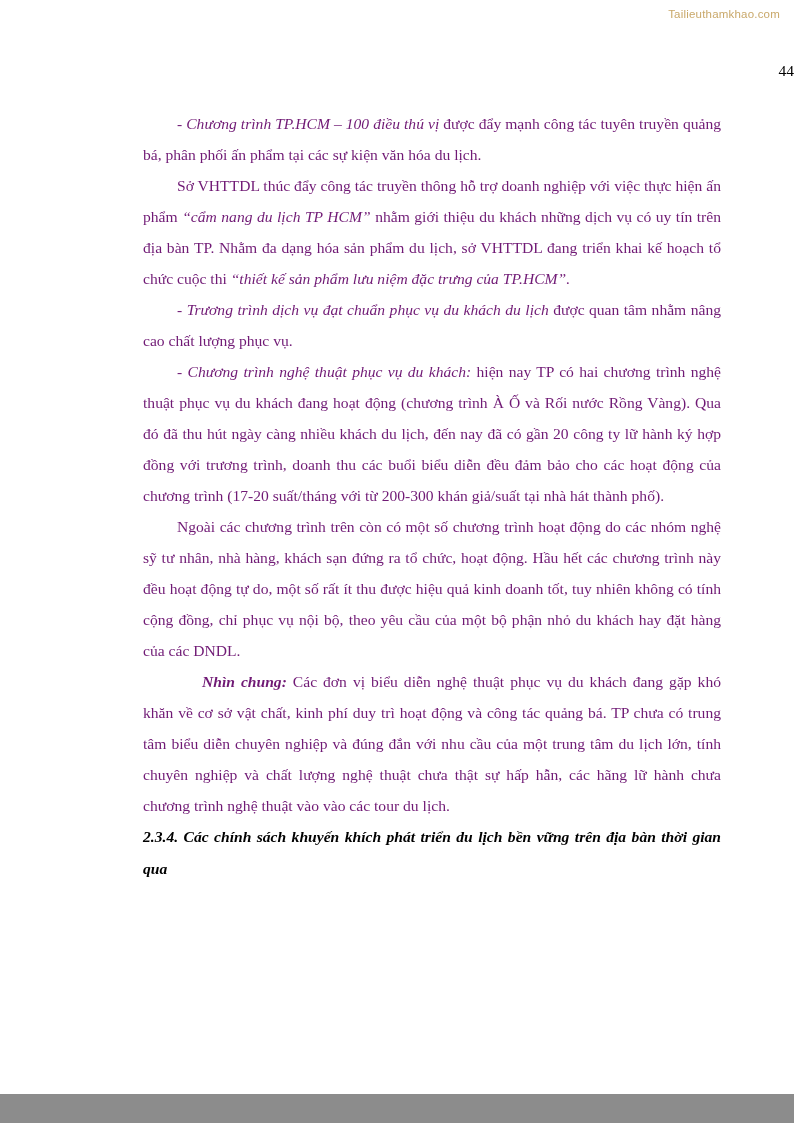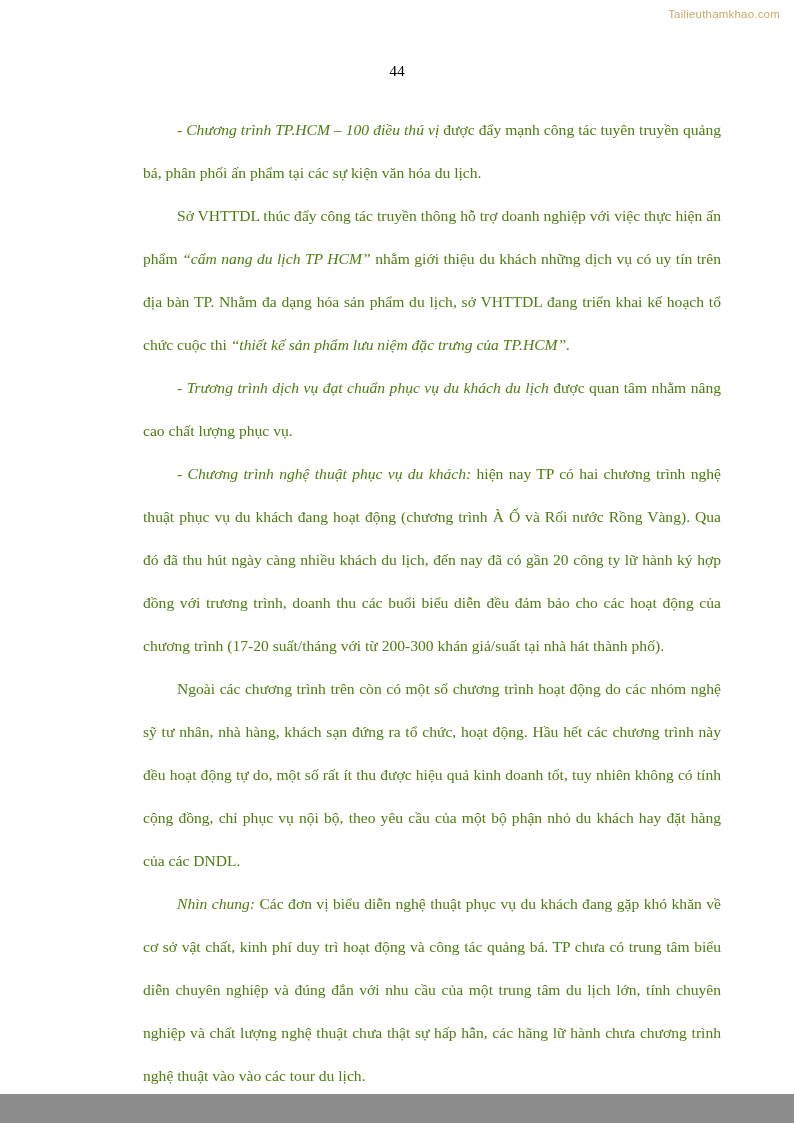--- a/index.html
+++ b/index.html
@@ -26,55 +26,56 @@
     font-family: "Liberation Sans", sans-serif;
     font-size: 11.5px;
     color: #c9a86a;
     letter-spacing: 0.2px;
   }
   .page-number {
     position: absolute;
     top: 62px;
     left: 0;
     right: 0;
-    text-align: center;
+    text-align: right;
     font-size: 15.5px;
     color: #000;
   }
   .content {
     position: absolute;
     top: 108px;
     left: 143px;
     width: 578px;
   }
   p {
     margin: 0 0 0 0;
     font-size: 15.6px;
-    line-height: 43px;
+    line-height: 31px;
     text-align: justify;
     text-justify: inter-word;
-    color: #4d7c0f;
+    color: #701a75;
     text-indent: 34px;
   }
   .heading {
     margin: 0;
     font-size: 15.6px;
     line-height: 31.5px;
     font-weight: bold;
     font-style: italic;
     text-align: justify;
     color: #000;
     text-indent: 0;
   }
   em {
     font-style: italic;
   }
   strong.bi {
-    font-weight: normal;
+    font-weight: bold;
     font-style: italic;
+    margin-left: 25px;
   }
 </style>
 </head>
 <body>
 
 <div class="page">
 
   <div class="watermark">Tailieuthamkhao.com</div>
 
   <div class="page-number">44</div>
@@ -86,16 +87,17 @@
     <p><span>Sở VHTTDL thúc đẩy công tác truyền thông hỗ trợ doanh nghiệp với việc thực hiện ấn phẩm </span><em>“cẩm nang du lịch TP HCM”</em><span> nhằm giới thiệu du khách những dịch vụ có uy tín trên địa bàn TP. Nhằm đa dạng hóa sản phẩm du lịch, sở VHTTDL đang triển khai kế hoạch tổ chức cuộc thi </span><em>“thiết kế sản phẩm lưu niệm đặc trưng của TP.HCM”.</em></p>
 
     <p><em>- </em><em>Trương trình dịch vụ đạt chuẩn phục vụ du khách du lịch</em><span> được quan tâm nhằm nâng cao chất lượng phục vụ.</span></p>
 
     <p><em>- </em><em>Chương trình nghệ thuật phục vụ du khách:</em><span> hiện nay TP có hai chương trình nghệ thuật phục vụ du khách đang hoạt động (chương trình À Ố và Rối nước Rồng Vàng). Qua đó đã thu hút ngày càng nhiều khách du lịch, đến nay đã có gần 20 công ty lữ hành ký hợp đồng với trương trình, doanh thu các buổi biểu diễn đều đảm bảo cho các hoạt động của chương trình (17-20 suất/tháng với từ 200-300 khán giả/suất tại nhà hát thành phố).</span></p>
 
     <p>Ngoài các chương trình trên còn có một số chương trình hoạt động do các nhóm nghệ sỹ tư nhân, nhà hàng, khách sạn đứng ra tổ chức, hoạt động. Hầu hết các chương trình này đều hoạt động tự do, một số rất ít thu được hiệu quả kinh doanh tốt, tuy nhiên không có tính cộng đồng, chỉ phục vụ nội bộ, theo yêu cầu của một bộ phận nhỏ du khách hay đặt hàng của các DNDL.</p>
 
     <p><strong class="bi">Nhìn chung:</strong><span> Các đơn vị biểu diễn nghệ thuật phục vụ du khách đang gặp khó khăn về cơ sở vật chất, kinh phí duy trì hoạt động và công tác quảng bá. TP chưa có trung tâm biểu diễn chuyên nghiệp và đúng đắn với nhu cầu của một trung tâm du lịch lớn, tính chuyên nghiệp và chất lượng nghệ thuật chưa thật sự hấp hẫn, các hãng lữ hành chưa chương trình nghệ thuật vào vào các tour du lịch.</span></p>
 
+    <p class="heading">2.3.4. Các chính sách khuyến khích phát triển du lịch bền vững trên địa bàn thời gian qua</p>
 
 
   </div>
 </div>
 
 </body></html>

